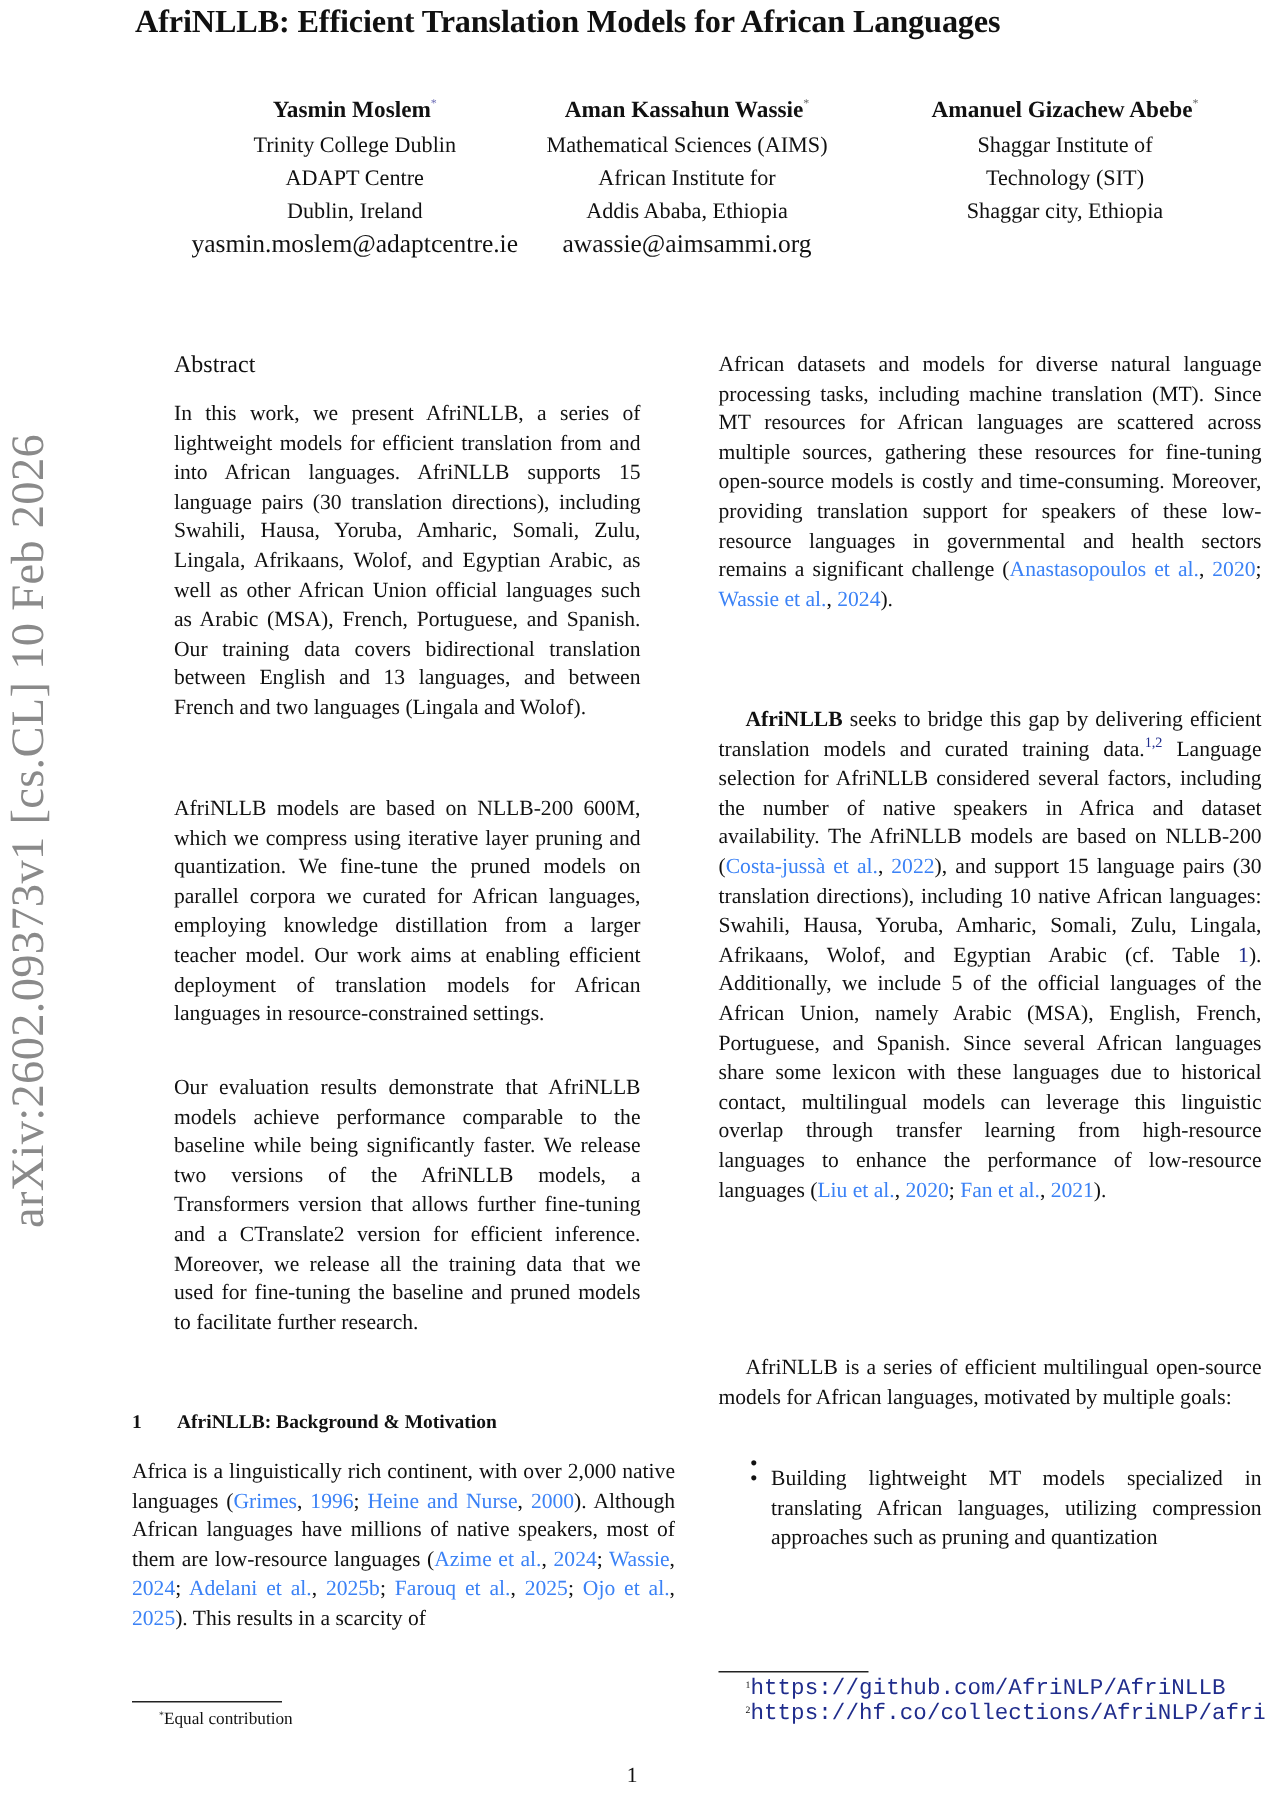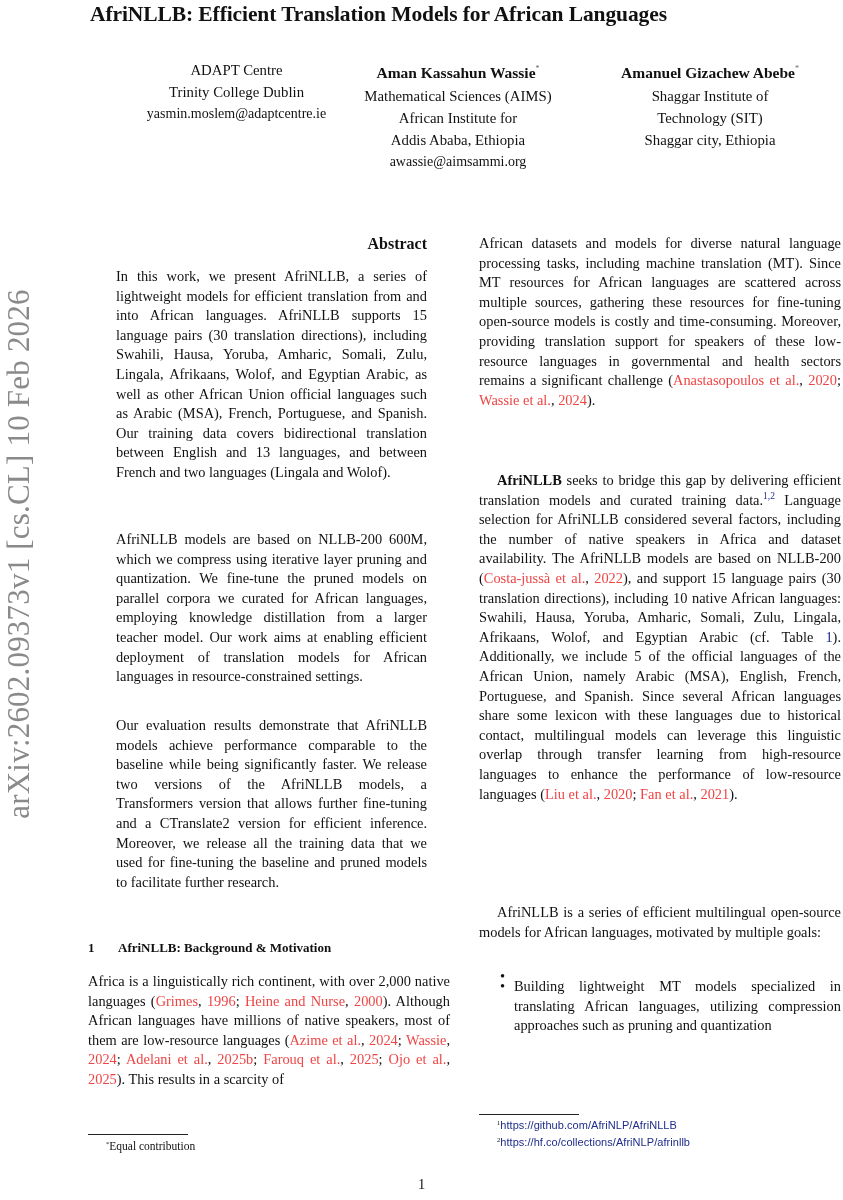--- a/index.html
+++ b/index.html
@@ -40,21 +40,21 @@
       margin-bottom: 2px;
     }
     .author-name sup {
       font-weight: normal;
       font-size: 8px;
       vertical-align: 7px;
     }
     .author-name sup.link { color: #6b6bb5; }
     .author-name sup.plain { color: #666; }
     .author-email {
-      font-size: 14px;
+      font-size: 17px;
       line-height: 20px;
       margin-top: 1px;
     }
     .a1 { left: 110px; width: 253px; }
     .a2 { left: 343px; width: 230px; }
     .a3 { left: 590px; width: 240px; }
 
     .arxiv-stamp {
       position: absolute;
       left: 2px;
@@ -83,22 +83,22 @@
     }
     .col-left { left: 116px; width: 311px; }
     .col-left-wide { left: 88px; width: 362px; }
     .col-right { left: 479px; width: 362px; }
 
     .abstract-heading {
       position: absolute;
       left: 116px;
       width: 311px;
       top: 234px;
-      text-align: right;
-      font-weight: bold;
+      text-align: left;
+      font-weight: normal;
       font-size: 16px;
       line-height: 20px;
     }
     p { margin: 0; }
     .abs-p1 { top: 267px; }
     .abs-p2 { top: 530px; }
     .abs-p3 { top: 716px; }
 
     .section-heading {
       position: absolute;
@@ -107,21 +107,21 @@
       width: 370px;
       font-weight: bold;
       font-size: 13px;
       line-height: 22px;
       white-space: nowrap;
     }
     .section-heading .num { display: inline-block; width: 30px; }
 
     .intro-p1 { top: 972px; }
 
-    .cite { color: #ef4444; }
+    .cite { color: #3b82f6; }
     .ref  { color: #1f2c8c; }
     .fnmark { font-size: 9.5px; vertical-align: 6px; line-height: 0; color: #1f2c8c; }
 
     .footnote-rule {
       position: absolute;
       height: 1px;
       background: #222;
       width: 100px;
     }
     .fn-rule-left { left: 88px; top: 1134px; }
@@ -130,22 +130,22 @@
     .footnote {
       position: absolute;
       font-size: 11.5px;
       line-height: 15px;
     }
     .footnote sup { font-size: 6.5px; vertical-align: 4px; line-height: 0; }
     .fn-equal { left: 106px; top: 1139px; }
     .fn-url1 { left: 497px; top: 1118px; }
     .fn-url2 { left: 497px; top: 1135px; }
     .mono-link {
-      font-family: Liberation Sans, sans-serif;
-      font-size: 11px;
+      font-family: Liberation Mono, monospace;
+      font-size: 15px;
       color: #1f2c8c;
       letter-spacing: 0.05px;
     }
 
     .right-p1 { top: 234px; }
     .right-p2 { top: 471px; text-indent: 18px; }
     .right-p3 { top: 903px; text-indent: 18px; }
 
     .bullets {
       position: absolute;
@@ -178,22 +178,24 @@
       font-size: 14.4px;
     }
     .bold { font-weight: bold; }
   </style>
 </head>
 <body>
 
 <div class="title">AfriNLLB: Efficient Translation Models for African Languages</div>
 
 <div class="author-block a1">
+  <div class="author-name"><span>Yasmin Moslem</span><sup class="link">*</sup></div>
+  <div>Trinity College Dublin</div>
   <div>ADAPT Centre</div>
-  <div>Trinity College Dublin</div>
+  <div>Dublin, Ireland</div>
   <div class="author-email">yasmin.moslem@adaptcentre.ie</div>
 </div>
 <div class="author-block a2">
   <div class="author-name"><span>Aman Kassahun Wassie</span><sup class="plain">*</sup></div>
   <div>Mathematical Sciences (AIMS)</div>
   <div>African Institute for</div>
   <div>Addis Ababa, Ethiopia</div>
   <div class="author-email">awassie@aimsammi.org</div>
 </div>
 <div class="author-block a3">

